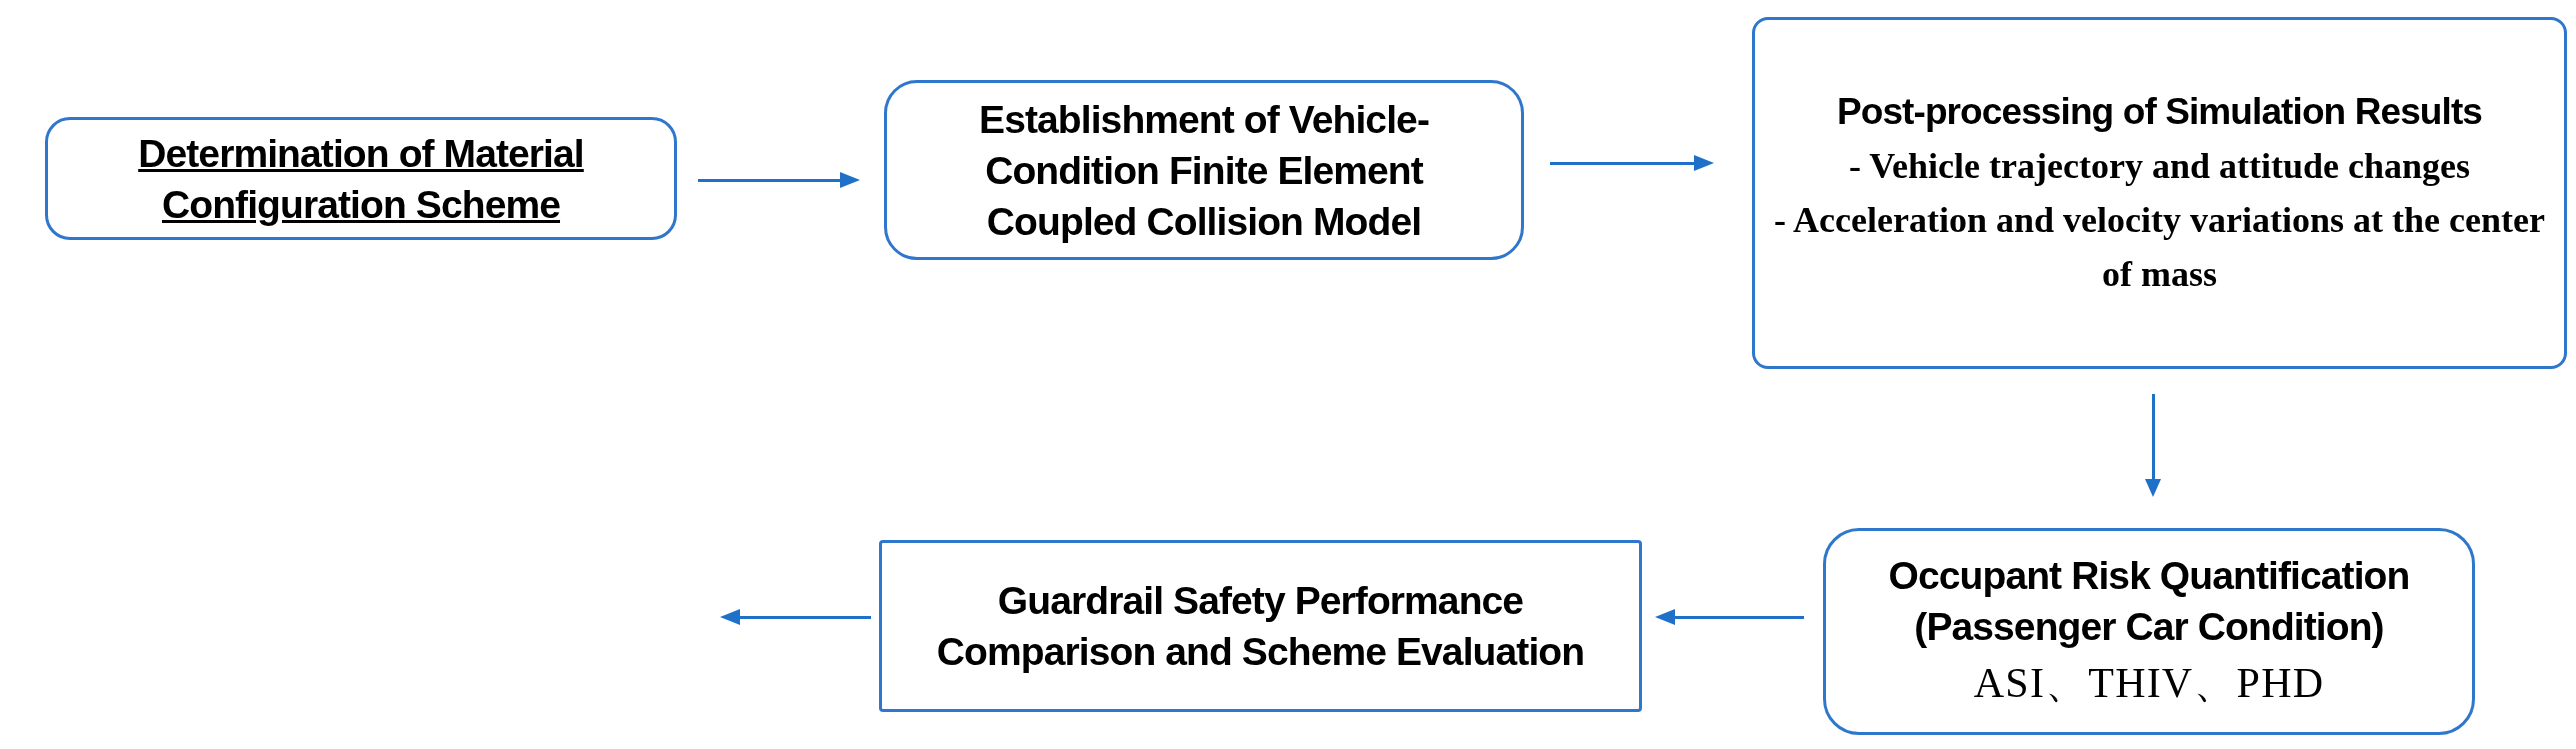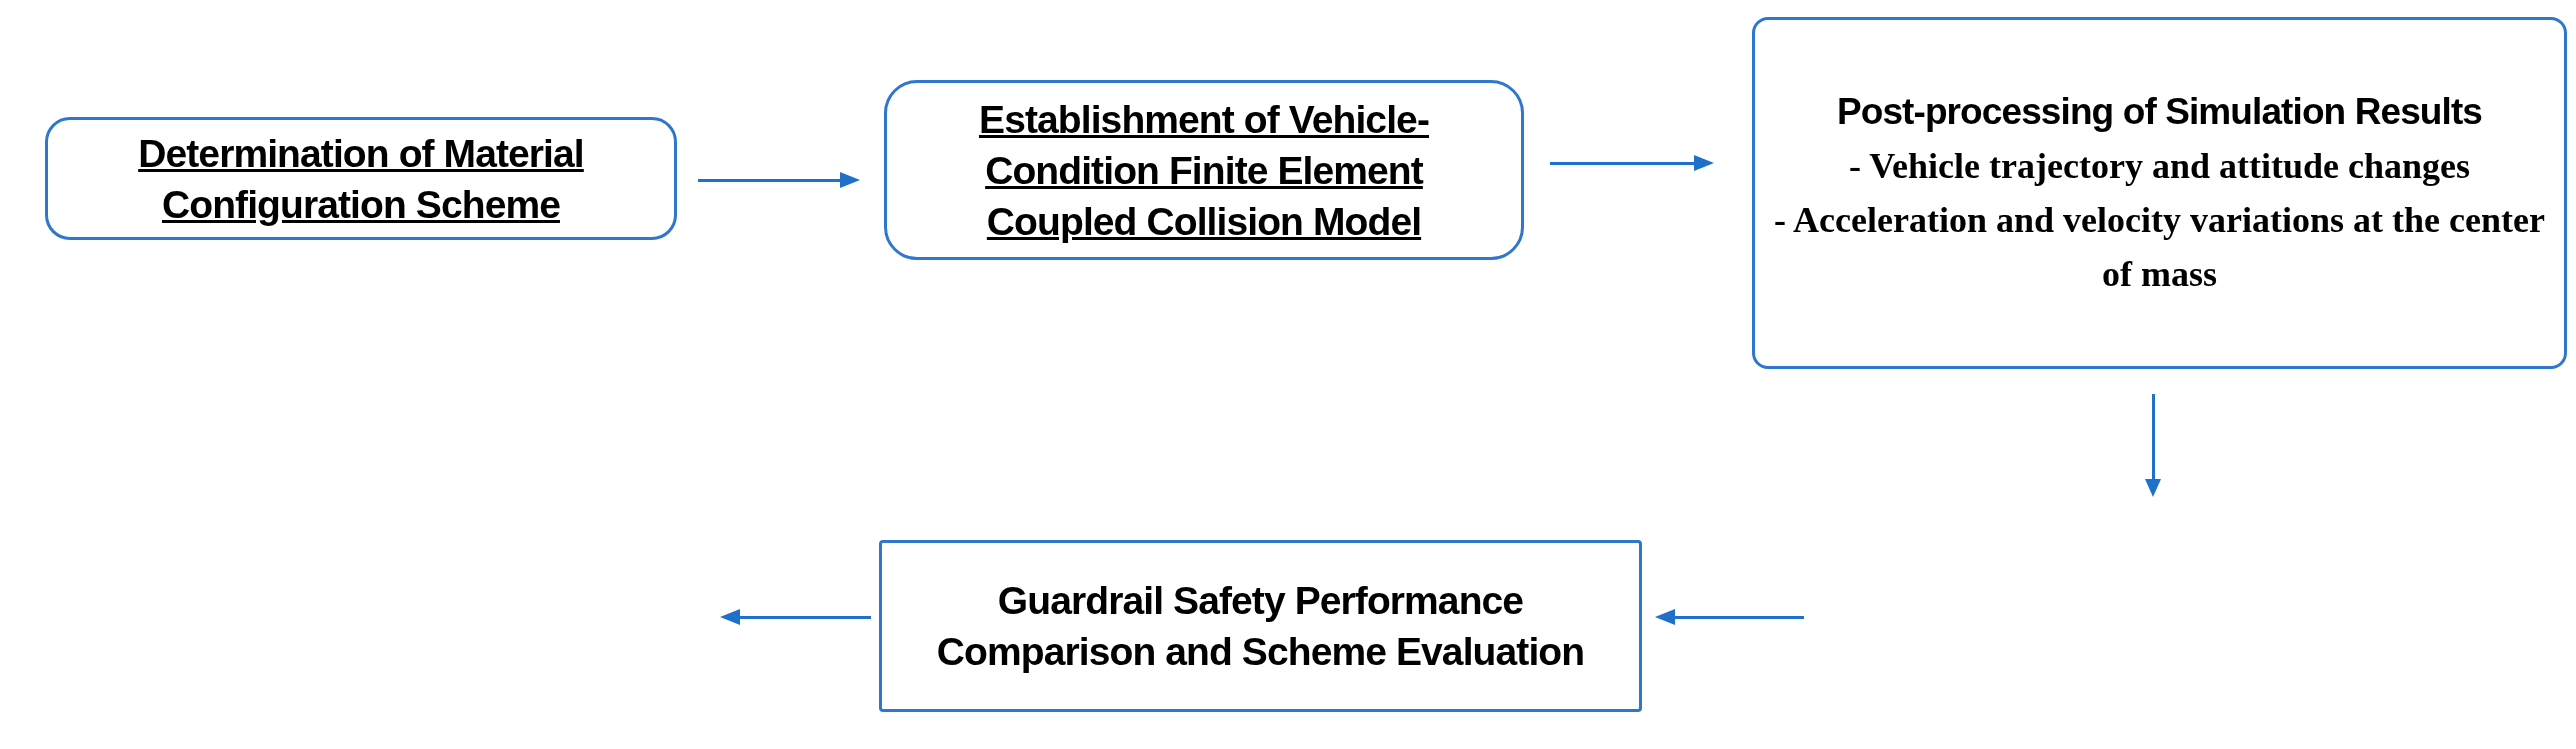--- a/index.html
+++ b/index.html
@@ -37,21 +37,21 @@
     line-height: 51px;
     letter-spacing: -0.9px;
     white-space: nowrap;
   }
   .serif-text {
     font-family: "Liberation Serif", "DejaVu Serif", serif;
     font-weight: 400;
   }
 
   #box-material-configuration { left: 45px;   top: 117px; width: 632px; height: 123px; border-radius: 25px; text-decoration: underline; }
-  #box-fe-collision-model     { left: 884px; top: 80px; width: 640px; height: 180px; border-radius: 33px; text-decoration: underline; }
+  #box-fe-collision-model     { left: 884px; top: 80px; width: 640px; height: 180px; border-radius: 33px; }
   #box-post-processing        { left: 1752px; top: 16.7px;  width: 815px; height: 352px; border-radius: 16px; padding: 12px 13px; }
   #box-occupant-risk          { left: 1823px; top: 528px; width: 652px; height: 207px; border-radius: 36px; }
   #box-safety-evaluation      { left: 879px; top: 540px; width: 763px; height: 172px; border-radius: 4px; }
   #box-final-scheme           { left: 42px;   top: 530px; width: 671px; height: 172px; border-radius: 25px; }
 
   #box-post-processing .title-line {
     font-size: 37px;
     line-height: 55px;
   }
   .bullet-line {
@@ -117,20 +117,25 @@
     <span class="title-line">Post-processing of Simulation Results</span>
     <span class="bullet-line serif-text">- Vehicle trajectory and attitude changes</span>
     <span class="bullet-line serif-text">- Acceleration and velocity variations at the center of mass</span>
   </div>
 
   <div class="arrow arrow-v" id="arrow-postprocessing-to-risk">
     <div class="shaft"></div>
     <div class="head head-down"></div>
   </div>
 
+  <div class="fbox" id="box-occupant-risk">
+    <span class="title-line">Occupant Risk Quantification</span>
+    <span class="title-line">(Passenger Car Condition)</span>
+    <span class="metrics-line serif-text">ASI、THIV、PHD</span>
+  </div>
 
   <div class="arrow arrow-h" id="arrow-risk-to-evaluation">
     <div class="head head-left"></div>
     <div class="shaft"></div>
   </div>
 
   <div class="fbox" id="box-safety-evaluation">
     <span class="title-line">Guardrail Safety Performance</span>
     <span class="title-line">Comparison and Scheme Evaluation</span>
   </div>

